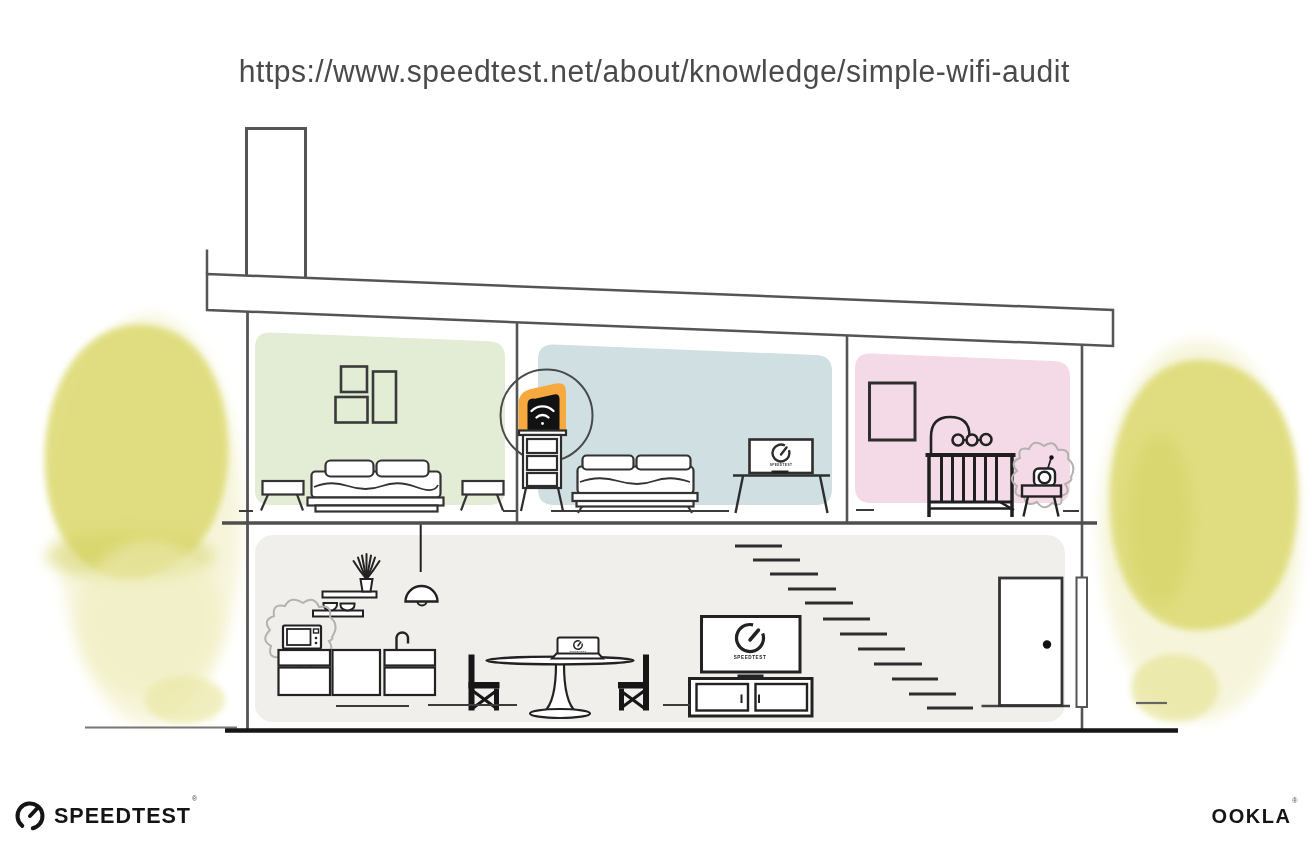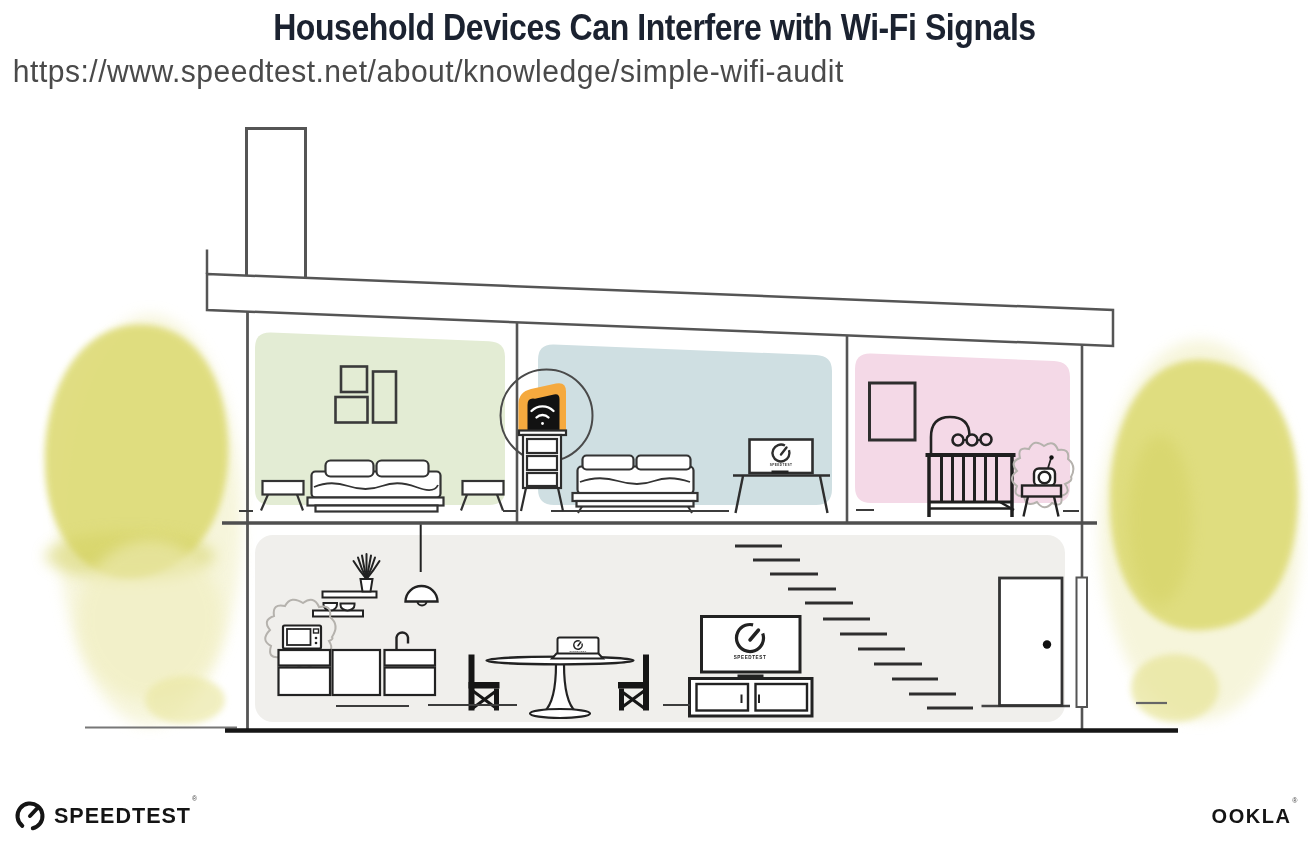--- a/index.html
+++ b/index.html
@@ -3,41 +3,38 @@
 <meta charset="utf-8">
 <style>
   html,body{margin:0;padding:0;background:#ffffff;}
   body{width:1308px;height:861px;position:relative;overflow:hidden;
        font-family:"Liberation Sans", sans-serif;}
   .stage{position:absolute;inset:0;}
   .title-row{position:absolute;top:7px;left:0;width:1308px;text-align:center;}
   .title-text{display:inline-block;font-size:36px;font-weight:800;color:#1b2230;
               letter-spacing:-0.5px;transform:scaleX(0.89);transform-origin:center;
               white-space:nowrap;}
-  .url-row{position:absolute;top:54px;left:0;width:1308px;text-align:left;}
+  .url-row{position:absolute;top:54px;left:0;width:1308px;text-align:center;}
   .url-text{display:inline-block;font-size:31px;font-weight:400;color:#4a4a4a;
             letter-spacing:0.5px;transform:scaleX(0.97);transform-origin:center;
             white-space:nowrap;}
   .illustration-svg{position:absolute;top:0;left:0;}
   .speedtest-logo{position:absolute;left:13px;top:799px;display:flex;align-items:center;gap:7px;}
   .speedtest-word{font-size:22px;font-weight:800;color:#141414;letter-spacing:1px;
                   transform:scaleX(0.98);transform-origin:left center;}
   .reg-mark{font-size:7px;color:#444;vertical-align:top;position:relative;top:-8px;left:1px;font-weight:400;}
   .ookla-logo{position:absolute;right:10px;top:805px;}
   .ookla-word{font-size:20px;font-weight:700;color:#141414;letter-spacing:1.5px;}
   svg text{font-family:"Liberation Sans", sans-serif;}
 </style>
 </head>
 <body>
 
 <div class="stage">
 
-  <div class="title-row">
-    <span class="title-text">Household Devices Can Interfere with Wi-Fi Signals</span>
-  </div>
   <div class="url-row">
     <span class="url-text">https://www.speedtest.net/about/knowledge/simple-wifi-audit</span>
   </div>
 
   <svg class="illustration-svg" width="1308" height="861" viewBox="0 0 1308 861">
     <defs>
       <filter id="wash1" x="-40%" y="-40%" width="180%" height="180%">
           <feGaussianBlur stdDeviation="7"></feGaussianBlur>
         </filter>
       <filter id="wash2" x="-40%" y="-40%" width="180%" height="180%">

